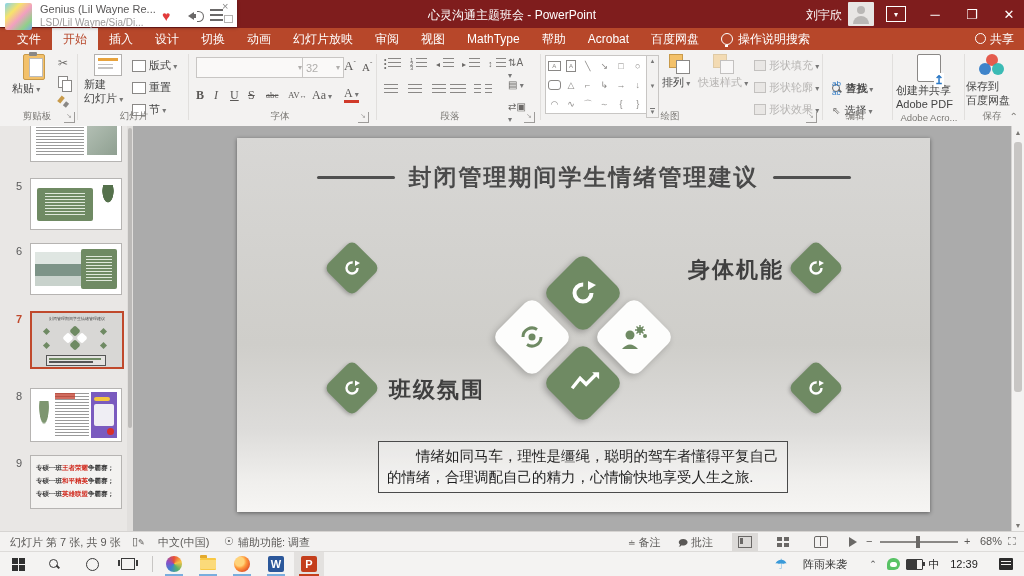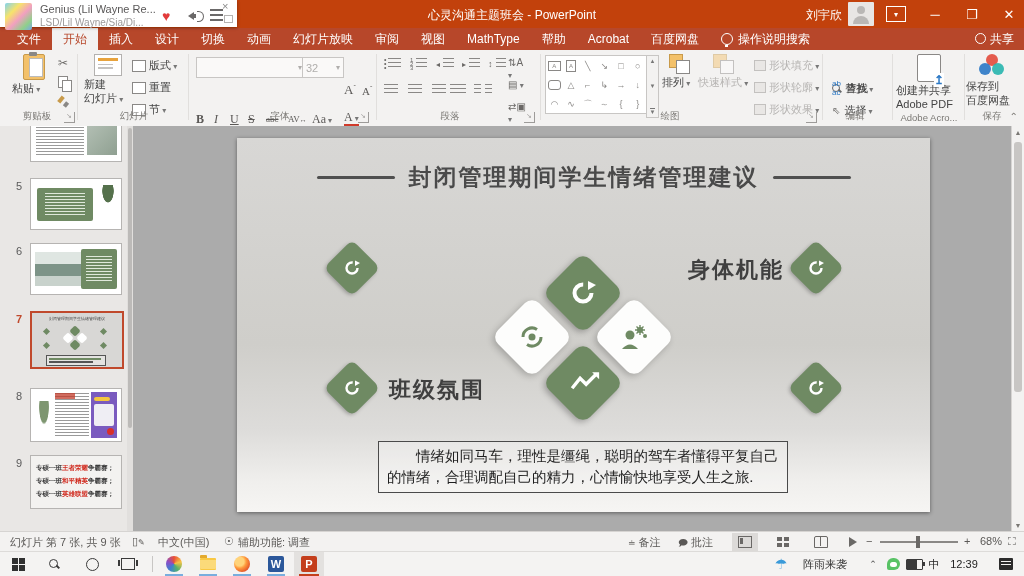--- a/index.html
+++ b/index.html
@@ -1,21 +1,21 @@
 <!DOCTYPE html>
 <html><head>
 <meta charset="utf-8">
 <style>
   html,body{margin:0;padding:0;background:#666;}
   #stage{position:relative;width:1024px;height:576px;overflow:hidden;
          font-family:"Liberation Sans",sans-serif;background:#acacac;
          -webkit-font-smoothing:antialiased;}
   .abs{position:absolute;}
   
-  .titlebar{position:absolute;top:0;left:0;right:0;height:28px;background:#c2410c;}
+  .titlebar{position:absolute;top:0;left:0;right:0;height:28px;background:#7f1d1d;}
   .tb-title{position:absolute;top:7px;left:0;right:0;text-align:center;color:#fff;font-size:12px;}
   .tb-user{position:absolute;top:7px;left:806px;color:#fff;font-size:12px;}
   .tb-avatar{position:absolute;top:2px;left:848px;width:26px;height:24px;background:#e8e6e4;border-radius:1px;display:flex;align-items:center;justify-content:center;}
   .tb-avatar .head{width:8px;height:8px;border-radius:50%;background:#b9b7b5;position:absolute;top:4px;}
   .tb-avatar .body{width:16px;height:8px;border-radius:8px 8px 0 0;background:#b9b7b5;position:absolute;bottom:2px;}
   .winbtn{position:absolute;top:0;width:34px;height:28px;color:#fff;font-size:13px;display:flex;align-items:center;justify-content:center;}
   .ribopt{position:absolute;top:6px;left:886px;width:18px;height:14px;border:1px solid #fff;color:#fff;font-size:8px;display:flex;align-items:center;justify-content:center;}
   
   .player{position:absolute;top:0;left:0;width:237px;height:27px;background:#fff;box-shadow:0 1px 3px rgba(0,0,0,.35);z-index:30;}
   .album{position:absolute;top:3px;left:5px;width:27px;height:27px;border-radius:2px;
@@ -56,21 +56,21 @@
   .copyic::after{content:"";position:absolute;left:3px;top:3px;width:8px;height:10px;border:1.2px solid #8a8886;background:#fff;}
   .brush{position:absolute;width:12px;height:12px;}
   .brush::before{content:"";position:absolute;left:1px;top:0;width:4px;height:7px;background:#c89a4a;transform:rotate(40deg);}
   .brush::after{content:"";position:absolute;left:6px;top:6px;width:4px;height:5px;background:#8a8886;transform:rotate(40deg);}
   .slideic{width:26px;height:20px;background:#fff;border:1px solid #b3b1af;margin:0 auto;position:relative;}
   .slideic::before{content:"";position:absolute;left:3px;top:3px;right:3px;height:3px;background:#e8a33d;}
   .slideic::after{content:"";position:absolute;left:3px;top:9px;right:8px;height:6px;background:repeating-linear-gradient(180deg,#c5c3c1 0 1.5px,transparent 1.5px 3.5px);}
   .mini{position:absolute;display:flex;align-items:center;gap:3px;color:#444;white-space:nowrap;}
   .mini .ic{width:12px;height:10px;border:1px solid #8a8886;background:#fff;position:relative;}
   .fontbox{position:absolute;height:19px;border:1px solid #c8c6c4;background:#faf9f8;color:#b0aeac;font-size:11px;display:flex;align-items:center;padding:0 3px;justify-content:space-between;}
-  .fbtn{position:absolute;font-size:12px;color:#5a5856;font-family:"Liberation Serif",serif;margin-top:24px;}
+  .fbtn{position:absolute;font-size:12px;color:#5a5856;font-family:"Liberation Serif",serif;}
   .lines{background:repeating-linear-gradient(180deg,#8a8886 0 1.3px,transparent 1.3px 4px);}
   .pbtn{position:absolute;width:18px;height:14px;}
   .gallery{position:absolute;left:545px;top:5px;width:100px;height:57px;background:#fff;border:1px solid #c8c6c4;
            display:grid;grid-template-columns:repeat(6,1fr);align-items:center;justify-items:center;color:#8a8886;font-size:9px;line-height:10px;}
   .galscroll{position:absolute;left:646px;top:5px;width:11px;height:57px;border:1px solid #c8c6c4;background:#f3f2f1;font-size:6px;color:#777;display:flex;flex-direction:column;align-items:center;justify-content:space-between;padding:2px 0;}
   .arrangeic{width:22px;height:20px;margin:0 auto;position:relative;}
   .arrangeic::before{content:"";position:absolute;left:0;top:0;width:12px;height:12px;background:#f3c16a;border:1px solid #c89a4a;}
   .arrangeic::after{content:"";position:absolute;left:7px;top:6px;width:12px;height:12px;background:#fff;border:1px solid #8a8886;}
   .grey{color:#b6b4b2;}
   .shape-ln{position:absolute;display:flex;align-items:center;gap:3px;color:#b6b4b2;white-space:nowrap;}

